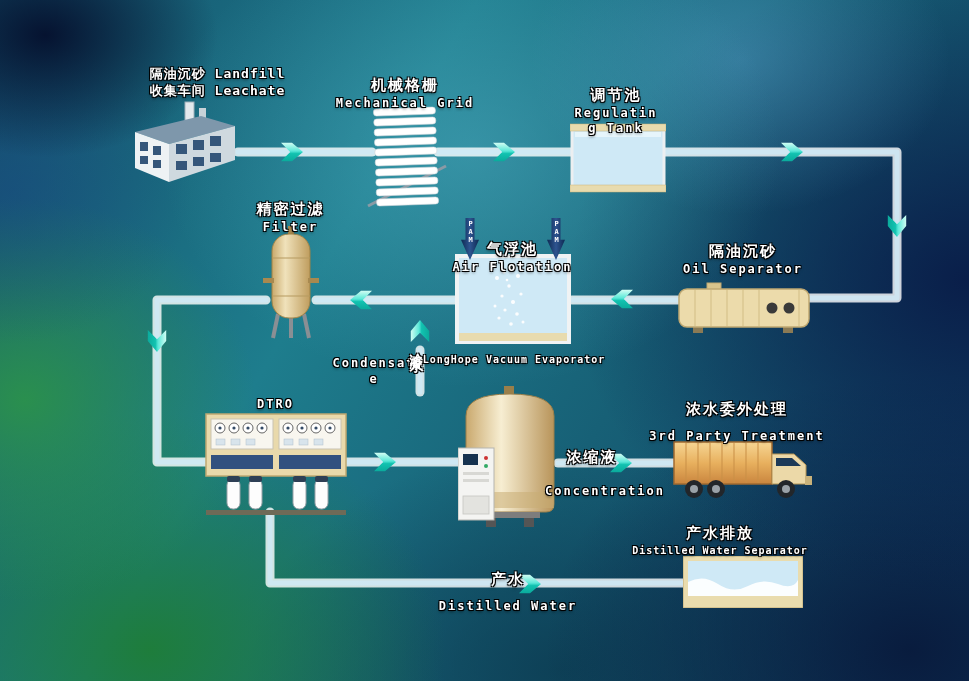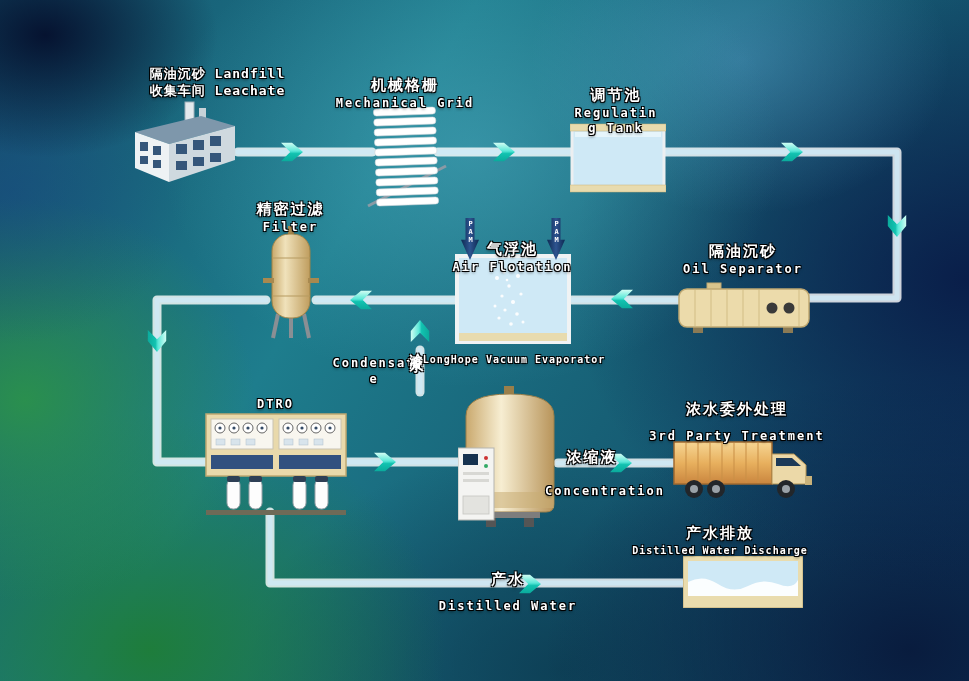--- a/index.html
+++ b/index.html
@@ -371,16 +371,16 @@
     <div class="en">Concentration</div>
   </div>
 
   <div class="lbl" style="left:418px;top:570px;width:180px;">
     <div class="cn">产水</div>
     <div class="en gap">Distilled Water</div>
   </div>
 
   <div class="lbl" style="left:625px;top:524px;width:190px;">
     <div class="cn">产水排放</div>
-    <div class="en-sm">Distilled Water Discharge</div>
+    <div class="en-sm">Distilled Water Separator</div>
   </div>
 
 </div>
 
 </body></html>

